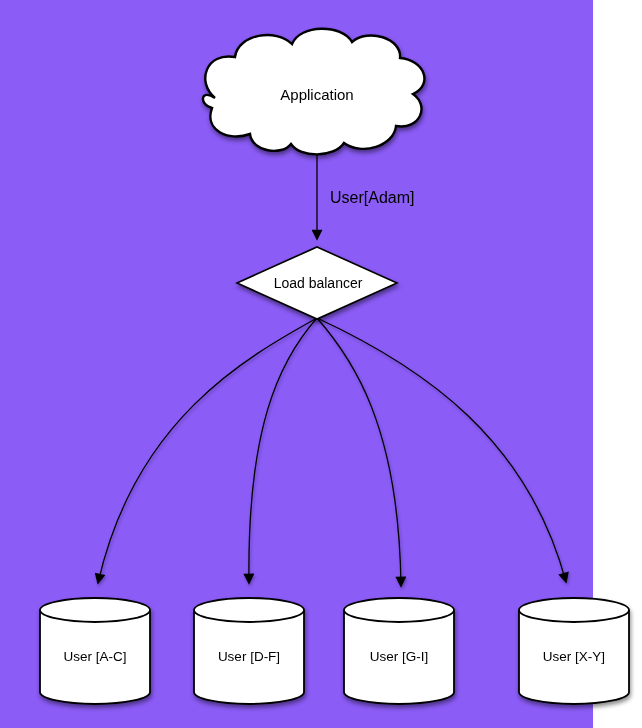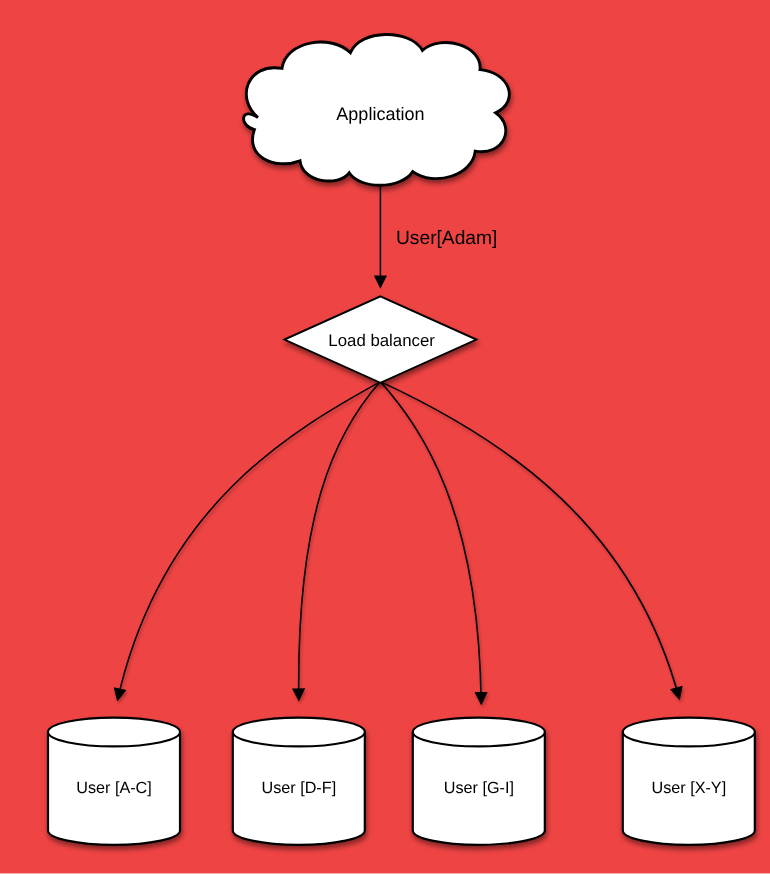--- a/index.html
+++ b/index.html
@@ -6,23 +6,23 @@
     margin: 0;
     padding: 0;
     background: #ffffff;
     width: 642px;
     height: 728px;
     overflow: hidden;
     font-family: "Liberation Sans", sans-serif;
   }
   .diagram-wrap {
     position: relative;
-    width: 642px;
+    width: 593px;
     height: 728px;
-    background: #ef4444;
+    background: #8b5cf6;
   }
   svg {
     display: block;
   }
   .shape {
     fill: #ffffff;
     stroke: #000000;
   }
   .shadowed {
     filter: drop-shadow(1.5px 3px 2px rgba(0,0,0,0.45));

